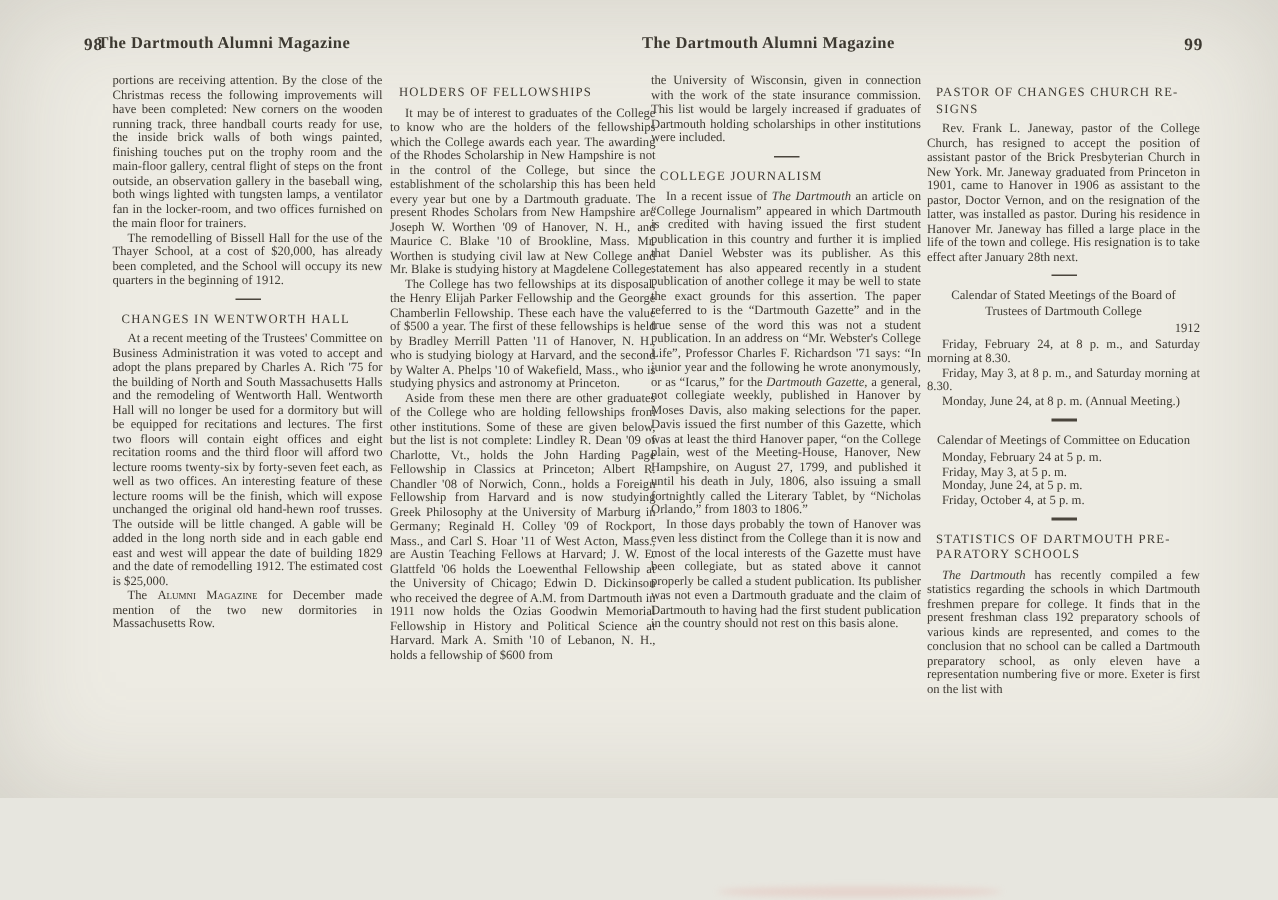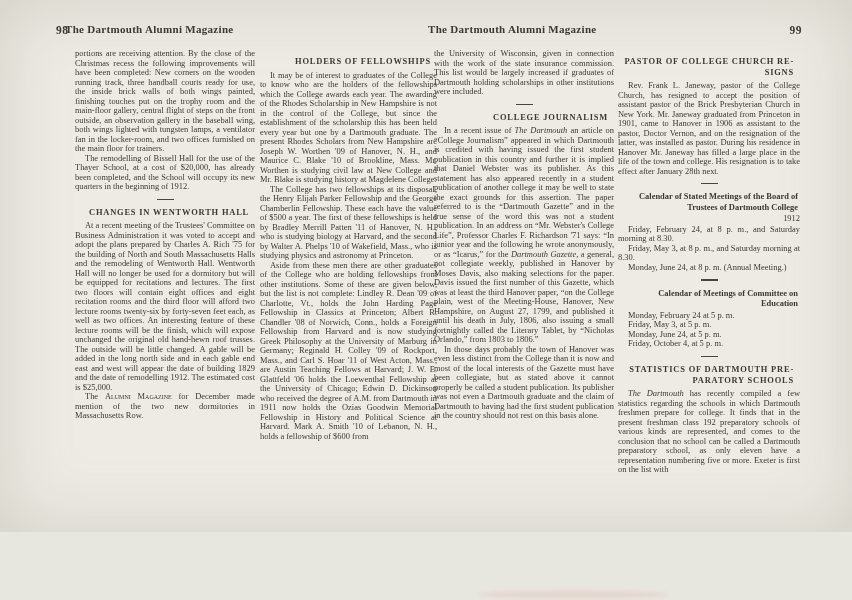--- a/index.html
+++ b/index.html
@@ -33,25 +33,25 @@
     text-align:justify;
   }
   .col1{left:75px;width:180px;}
   .col2{left:260px;width:177px;}
   .col3{left:434px;width:180px;}
   .col4{left:618px;width:182px;}
   .blk{margin:0;}
   .blk.para{text-align:justify;}
   .blk.para.indent{text-indent:10px;}
   .blk.heading{
-    font-weight:bold;text-align:right;letter-spacing:0.8px;
+    font-weight:normal;text-align:left;letter-spacing:0.8px;
     margin:7px 6px 4px 6px;text-indent:0;line-height:10.5px;
   }
   .blk.subheading{
-    font-weight:bold;text-align:right;
+    font-weight:normal;text-align:center;
     margin:6px 2px 2px 2px;text-indent:0;line-height:10.5px;
   }
   .blk.year{text-align:right;margin:1px 0 1px 0;}
   .blk.dash{
     width:17px;height:1.4px;background:#4a453c;
     margin:7px auto 7px auto;
   }
   .blk.line{text-indent:10px;text-align:left;}
   .it{font-style:italic;}
   .sc{font-variant:small-caps;font-family:Liberation Serif, serif;}
@@ -87,21 +87,21 @@
       <div class="blk para indent"><span>Aside from these men there are other graduates of the College who are holding fellowships from other institutions. Some of these are given below, but the list is not complete: Lindley R. Dean '09 of Charlotte, Vt., holds the John Harding Page Fellowship in Classics at Princeton; Albert R. Chandler '08 of Norwich, Conn., holds a Foreign Fellowship from Harvard and is now studying Greek Philosophy at the University of Marburg in Germany; Reginald H. Colley '09 of Rockport, Mass., and Carl S. Hoar '11 of West Acton, Mass., are Austin Teaching Fellows at Harvard; J. W. E. Glattfeld '06 holds the Loewenthal Fellowship at the University of Chicago; Edwin D. Dickinson who received the degree of A.M. from Dartmouth in 1911 now holds the Ozias Goodwin Memorial Fellowship in History and Political Science at Harvard. Mark A. Smith '10 of Lebanon, N. H., holds a fellowship of $600 from</span></div>
     </div>
   <div class="col col3">
       <div class="blk para"><span>the University of Wisconsin, given in connection with the work of the state insurance commission. This list would be largely increased if graduates of Dartmouth holding scholarships in other institutions were included.</span></div>
       <div class="blk dash"></div>
       <div class="blk heading">COLLEGE JOURNALISM</div>
       <div class="blk para indent"><span>In a recent issue of </span><span class="it">The Dartmouth</span><span> an article on “College Journalism” appeared in which Dartmouth is credited with having issued the first student publication in this country and further it is implied that Daniel Webster was its publisher. As this statement has also appeared recently in a student publication of another college it may be well to state the exact grounds for this assertion. The paper referred to is the “Dartmouth Gazette” and in the true sense of the word this was not a student publication. In an address on “Mr. Webster's College Life”, Professor Charles F. Richardson '71 says: “In junior year and the following he wrote anonymously, or as “Icarus,” for the </span><span class="it">Dartmouth Gazette</span><span>, a general, not collegiate weekly, published in Hanover by Moses Davis, also making selections for the paper. Davis issued the first number of this Gazette, which was at least the third Hanover paper, “on the College plain, west of the Meeting-House, Hanover, New Hampshire, on August 27, 1799, and published it until his death in July, 1806, also issuing a small fortnightly called the Literary Tablet, by “Nicholas Orlando,” from 1803 to 1806.”</span></div>
       <div class="blk para indent"><span>In those days probably the town of Hanover was even less distinct from the College than it is now and most of the local interests of the Gazette must have been collegiate, but as stated above it cannot properly be called a student publication. Its publisher was not even a Dartmouth graduate and the claim of Dartmouth to having had the first student publication in the country should not rest on this basis alone.</span></div>
     </div>
   <div class="col col4">
-      <div class="blk heading">PASTOR OF COLLEGE CHURCH RE-SIGNS</div>
+      <div class="blk heading">PASTOR OF CHANGES CHURCH RE-SIGNS</div>
       <div class="blk para indent"><span>Rev. Frank L. Janeway, pastor of the College Church, has resigned to accept the position of assistant pastor of the Brick Presbyterian Church in New York. Mr. Janeway graduated from Princeton in 1901, came to Hanover in 1906 as assistant to the pastor, Doctor Vernon, and on the resignation of the latter, was installed as pastor. During his residence in Hanover Mr. Janeway has filled a large place in the life of the town and college. His resignation is to take effect after January 28th next.</span></div>
       <div class="blk dash"></div>
       <div class="blk subheading">Calendar of Stated Meetings of the Board of Trustees of Dartmouth College</div>
       <div class="blk year">1912</div>
       <div class="blk para indent"><span>Friday, February 24, at 8 p. m., and Saturday morning at 8.30.</span></div>
       <div class="blk para indent"><span>Friday, May 3, at 8 p. m., and Saturday morning at 8.30.</span></div>
       <div class="blk para indent"><span>Monday, June 24, at 8 p. m. (Annual Meeting.)</span></div>
       <div class="blk dash"></div>
       <div class="blk subheading">Calendar of Meetings of Committee on Education</div>
       <div class="blk line">Monday, February 24 at 5 p. m.</div>

